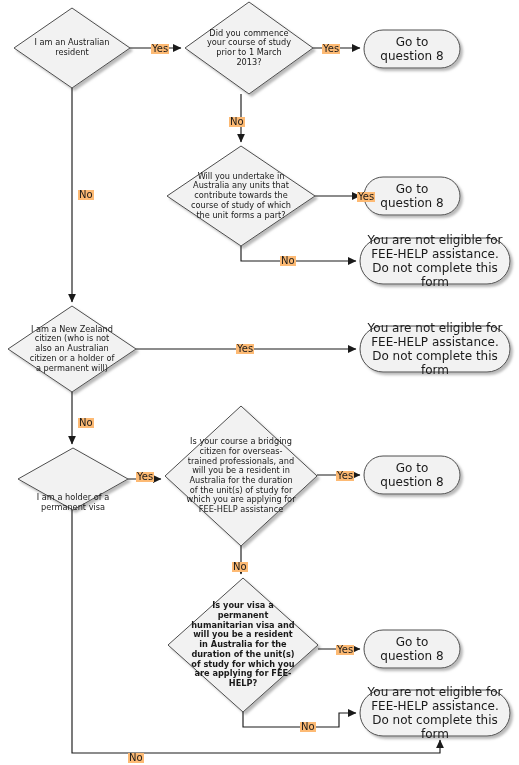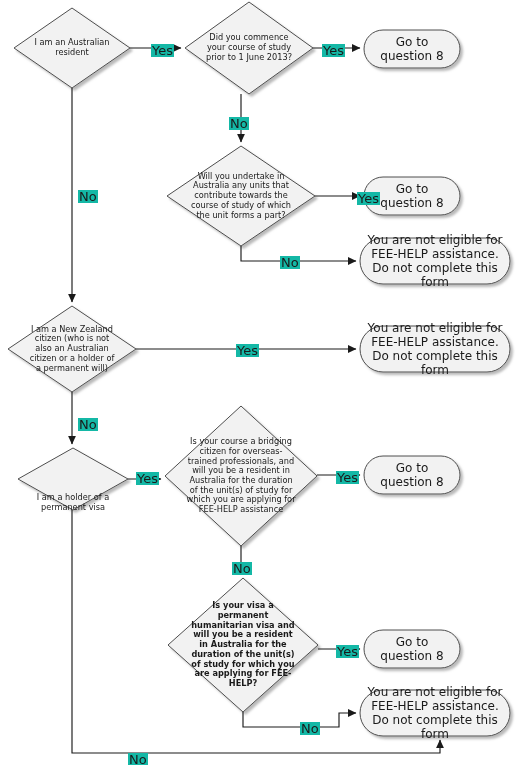--- a/index.html
+++ b/index.html
@@ -40,23 +40,23 @@
   }
   .diamond-label {
     font-size: 8.2px;
   }
   .term-label {
     font-size: 12px;
     justify-content: flex-end;
   }
   .edge-label {
     position: absolute;
-    font-size: 13px;
+    font-size: 10px;
     color: #1a1a1a;
-    background: #14b8a6;
+    background: #fdba74;
     padding: 0 1px;
     line-height: 1;
     white-space: nowrap;
     pointer-events: none;
   }
 </style>
 </head>
 <body>
 
 <div id="flowchart-root">
@@ -117,21 +117,21 @@
 
       <path d="M72,510 L72,753 L440,753 L440,740" marker-end="url(#arrow)"></path>
     </g>
   </svg>
 
   <div id="labels-layer">
       <div class="node-label diamond-label" style="left: 30px; top: 8px; width: 84px; height: 80px;">
         <span>I am an Australian resident</span>
       </div>
       <div class="node-label diamond-label" style="left: 203px; top: 2px; width: 92px; height: 92px;">
-        <span>Did you commence your course of study prior to 1 June 2013?</span>
+        <span>Did you commence your course of study prior to 1 March 2013?</span>
       </div>
       <div class="node-label term-label" style="left: 370px; top: 30px; width: 84px; height: 38px;">
         <span>Go to question 8</span>
       </div>
       <div class="node-label diamond-label" style="left: 188px; top: 146px; width: 106px; height: 100px;">
         <span>Will you undertake in Australia any units that contribute towards the course of study of which the unit forms a part?</span>
       </div>
       <div class="node-label term-label" style="left: 370px; top: 177px; width: 84px; height: 38px;">
         <span>Go to question 8</span>
       </div>

